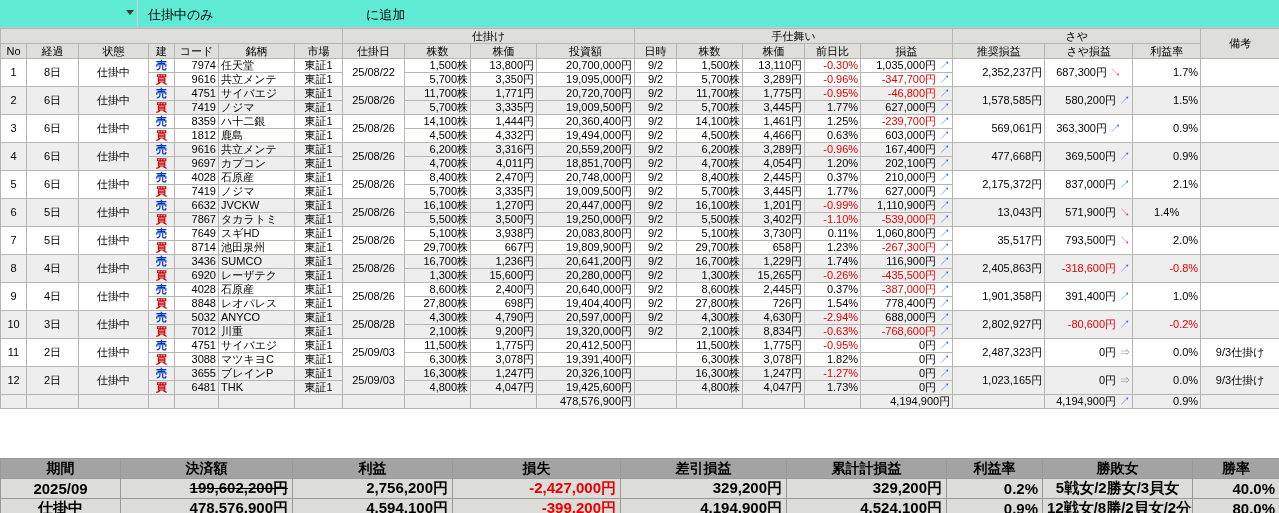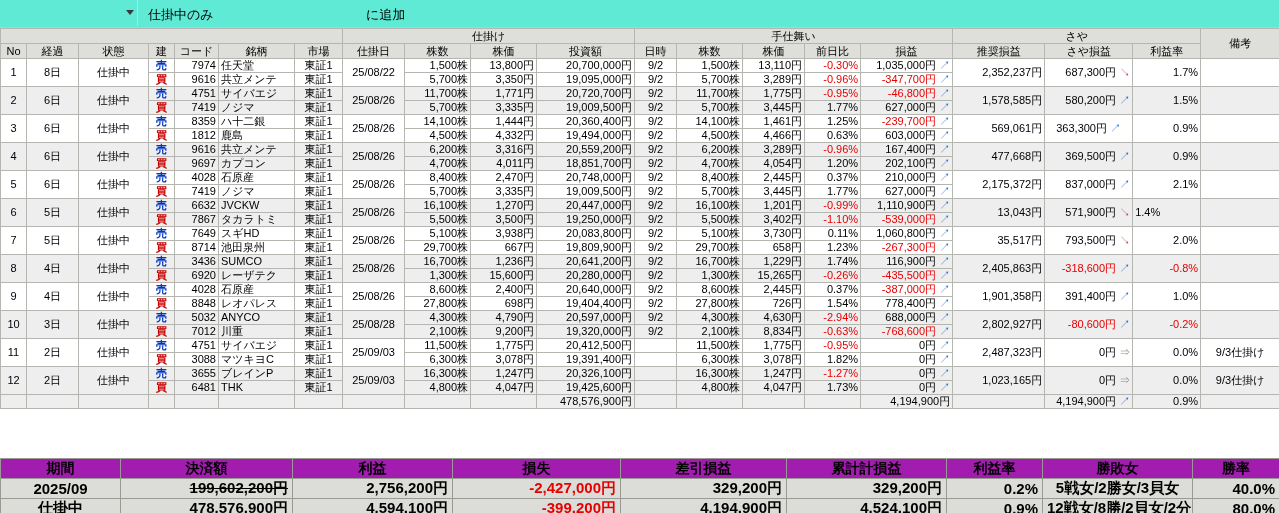--- a/index.html
+++ b/index.html
@@ -110,21 +110,21 @@
   }
   table.sum th, table.sum td {
     border: 1px solid #9a9a94;
     font-size: 15px;
     font-weight: bold;
     height: 20px;
     padding: 0 4px;
     white-space: nowrap;
   }
   table.sum th {
-    background: #a21caf;
+    background: #a3a3a3;
     text-align: center;
     font-size: 14px;
     margin-left: 41px;
   }
   table.sum td { background: #dcdcd8; text-align: right; }
   table.sum td.ctr { text-align: center; }
   .strike { text-decoration: line-through; }
 </style>
 </head>
 <body>
@@ -203,21 +203,21 @@
           <td class="spanv" rowspan="2">25/08/22</td>
           <td class="num">1,500株</td>
           <td class="num">13,800円</td>
           <td class="num">20,700,000円</td>
           <td class="ctr">9/2</td>
           <td class="num">1,500株</td>
           <td class="num">13,110円</td>
           <td class="num neg">-0.30%</td>
           <td class="num"><span class="pos">1,035,000円</span> <span class="arrow arr-up">↗</span></td>
           <td class="spanv num" rowspan="2" style="text-align:right">2,352,237円</td>
-          <td class="spanv num" rowspan="2" style="text-align:right"><span class="pos">687,300円</span> <span class="arrow arr-dn">↘</span></td>
+          <td class="spanv num" rowspan="2" style="text-align:center"><span class="pos">687,300円</span> <span class="arrow arr-dn">↘</span></td>
           <td class="spanv num" rowspan="2" style="text-align:right"><span class="pos">1.7%</span></td>
           <td class="spanv lft" rowspan="2"></td>
         </tr>
         <tr class="rowA">
           <td class="ctr buy">買</td>
           <td class="num">9616</td>
           <td class="lft">共立メンテ</td>
           <td class="ctr">東証1</td>
           <td class="num">5,700株</td>
           <td class="num">3,350円</td>
@@ -384,21 +384,21 @@
           <td class="num">16,100株</td>
           <td class="num">1,270円</td>
           <td class="num">20,447,000円</td>
           <td class="ctr">9/2</td>
           <td class="num">16,100株</td>
           <td class="num">1,201円</td>
           <td class="num neg">-0.99%</td>
           <td class="num"><span class="pos">1,110,900円</span> <span class="arrow arr-up">↗</span></td>
           <td class="spanv num" rowspan="2" style="text-align:right">13,043円</td>
           <td class="spanv num" rowspan="2" style="text-align:right"><span class="pos">571,900円</span> <span class="arrow arr-dn">↘</span></td>
-          <td class="spanv num" rowspan="2" style="text-align:left"><span class="pos">1.4%</span></td>
+          <td class="spanv num" rowspan="2" style="text-align:center"><span class="pos">1.4%</span></td>
           <td class="spanv lft" rowspan="2"></td>
         </tr>
         <tr class="rowB">
           <td class="ctr buy">買</td>
           <td class="num">7867</td>
           <td class="lft">タカラトミ</td>
           <td class="ctr">東証1</td>
           <td class="num">5,500株</td>
           <td class="num">3,500円</td>
           <td class="num">19,250,000円</td>

